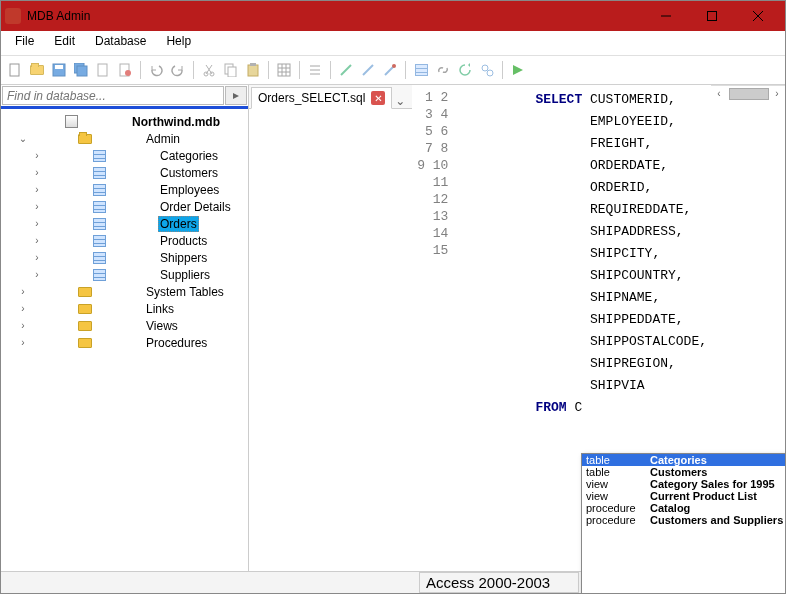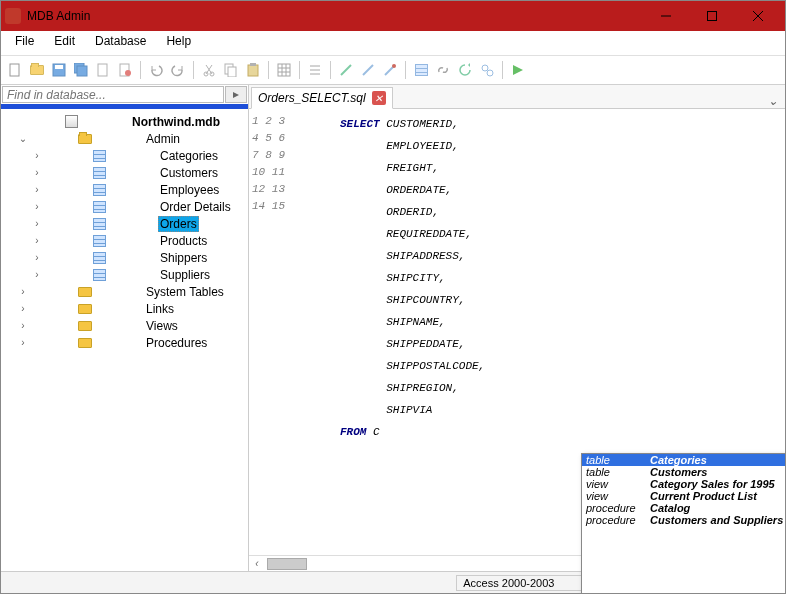--- a/index.html
+++ b/index.html
@@ -13,64 +13,64 @@
   .menubar { height: 24px; display: flex; align-items: flex-start; padding: 0 6px; gap: 4px; }
   .menubar .menu-item { padding: 3px 8px; cursor: default; }
   
   .toolbar { height: 30px; display: flex; align-items: center; padding: 2px 4px; border-top: 1px solid #e0e0e0; border-bottom: 1px solid #d0d0d0; gap: 2px; }
   .toolbar .tb-btn { width: 20px; height: 20px; display: flex; align-items: center; justify-content: center; opacity: 0.75; }
   .toolbar .sep { width: 1px; height: 18px; background: #ccc; margin: 0 3px; }
   
   .workarea { display: flex; height: calc(100% - 30px - 24px - 30px - 22px); }
   
   .leftpanel { width: 248px; display: flex; flex-direction: column; border-right: 1px solid #ccc; }
-  .searchrow { height: 24px; display: flex; border-bottom: 5px solid #1d4ed8; }
+  .searchrow { height: 24px; display: flex; border-bottom: 3px solid #1d4ed8; }
   .searchrow input { flex: 1; border: 1px solid #bbb; padding: 2px 4px; font-size: 12px; margin: 1px; font-style: italic; color: #888; }
   .searchrow .go { width: 22px; border: 1px solid #bbb; margin: 1px 1px 1px 0; background: #eee; display:flex; align-items:center; justify-content:center; }
   
   .tree { flex: 1; overflow: auto; padding: 4px 2px; }
   .tree-row { display: flex; align-items: center; height: 17px; white-space: nowrap; gap: 48px; }
   .tree-row .tw { width: 12px; text-align: center; color: #666; font-size: 10px; cursor: default; }
   .tree-row .ic { width: 16px; height: 14px; display: inline-flex; align-items: center; justify-content: center; margin-right: 3px; }
   .folder { width: 14px; height: 10px; background: #f5c542; border: 1px solid #c9a227; border-radius: 1px; position: relative; }
   .folder.open::before { content:""; position:absolute; top:-3px; left:0; width:6px; height:3px; background:#f5c542; border:1px solid #c9a227; border-bottom:none;}
   .dbicon { width:13px; height:13px; border:1px solid #888; background: linear-gradient(#fff,#ddd); }
   .tblicon { width:13px; height:12px; background: #cfe4ff; border:1px solid #6fa0d8; display:inline-block; position:relative;}
   .tblicon::before{content:"";position:absolute;top:3px;left:0;right:0;height:1px;background:#6fa0d8;}
   .tblicon::after{content:"";position:absolute;top:7px;left:0;right:0;height:1px;background:#6fa0d8;}
   .tree-row .lbl { padding: 0 2px; }
   .tree-row.selected .lbl { background: #0ea5e9; border: 1px dotted #888; padding: 0 1px; }
   .tree-row.bold .lbl { font-weight: bold; }
   .ind1 { padding-left: 14px; }
   .ind2 { padding-left: 28px; }
   
-  .rightpanel { flex: 1; display: flex; flex-direction: column; position: relative; font-style: italic; }
+  .rightpanel { flex: 1; display: flex; flex-direction: row; position: relative; }
   .tabbar { height: 24px; display: flex; align-items: flex-end; border-bottom: 1px solid #ccc; padding-left: 2px; background:#f7f7f7;}
   .tab { height: 22px; border: 1px solid #ccc; border-bottom: 1px solid #fff; background: #fff; padding: 2px 6px; display: flex; align-items: center; gap: 6px; font-size: 12px; margin-bottom:-1px;}
   .tab .close { width: 14px; height: 14px; background: #d9534f; color: #fff; font-size: 10px; display:flex; align-items:center; justify-content:center; border-radius:2px;}
   .tabbar .drop { margin-left:auto; width:16px; text-align:center; color:#666; margin-right:4px;}
   
-  .editor { flex: 1; display: flex; font-family: Consolas, "Courier New", monospace; font-size: 11px; overflow: hidden; position: relative; }
+  .editor { flex: 1; display: flex; font-family: Consolas, "Courier New", monospace; font-size: 13px; overflow: hidden; position: relative; gap: 32px; }
   .gutter { width: 44px; text-align: right; padding: 4px 8px 4px 0; color: #808080; background: #fff; line-height: 17px; }
   .code { flex: 1; padding: 4px 0 4px 4px; line-height: 22px; white-space: pre; margin-left: 43px; }
   .kw { color: #000080; font-weight: bold; }
   
   .autocomplete { position: absolute; left: 332px; top: 368px; width: 248px; height: 154px; background: #fff; border: 1px solid #888; box-shadow: 2px 2px 5px rgba(0,0,0,0.25); font-family: Tahoma, sans-serif; font-size: 11px; display:flex;}
   .autocomplete .list { flex:1; }
   .autocomplete .row { display: flex; }
   .autocomplete .row .kind { width: 68px; padding: 0 4px; }
   .autocomplete .row .name { flex:1; font-weight: bold; padding-right:4px; overflow:hidden; white-space:nowrap;}
   .autocomplete .row.sel { background: #2f6fe0; color: #fff; }
   
   .hsplit { height: 16px; border-top: 1px solid #ddd; display:flex; align-items:center; }
   .hsplit .sc-left, .hsplit .sc-right { width:16px; text-align:center; color:#666; font-size:10px;}
   .hsplit .thumb { width:40px; height:12px; background:#ccc; border:1px solid #aaa; margin-left:2px;}
   .hsplit .track { flex:1; }
   
-  .statusbar { height: 22px; border-top: 1px solid #ccc; display: flex; align-items: center; font-size: 11px; background: #f4f4f4; }
+  .statusbar { height: 22px; border-top: 1px solid #ccc; display: flex; align-items: center; font-size: 15px; background: #f4f4f4; }
   .statusbar .spacer { flex: 1; }
   .statusbar .cell { border: 1px solid #ccc; padding: 1px 6px; margin-right: 2px; color: #777; }
   .statusbar .cell.active { color:#000; }
   
   svg { display:block; }
 </style>
 </head>
 <body>
 
 <div class="titlebar">

